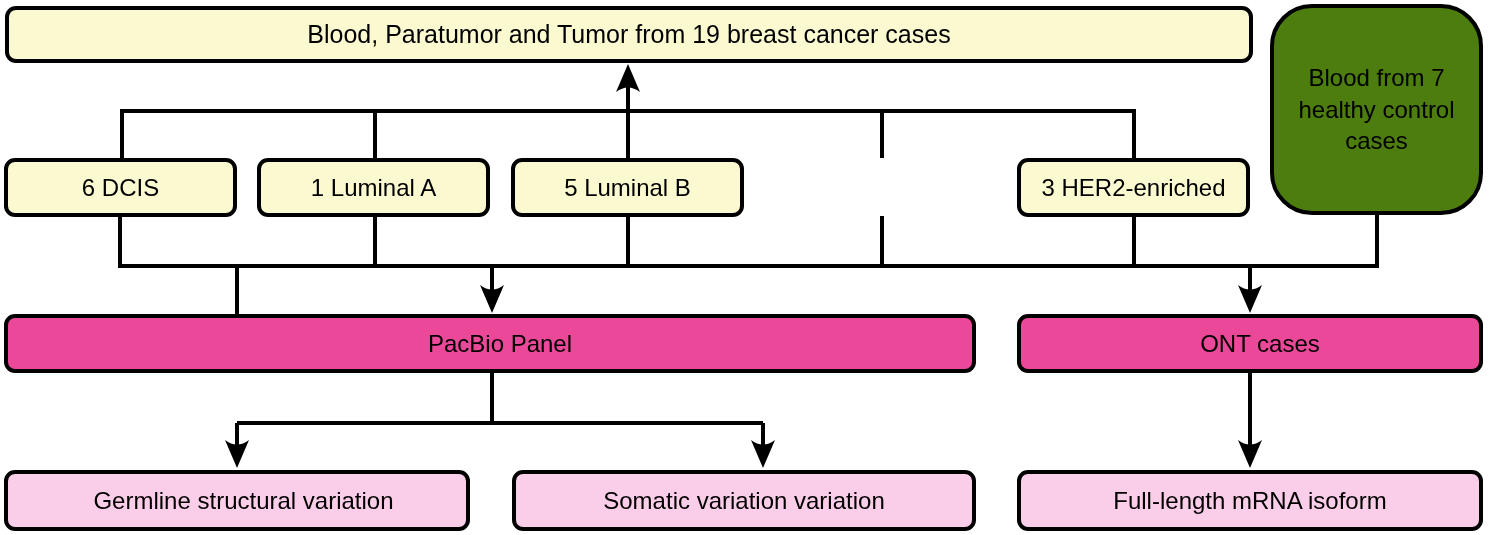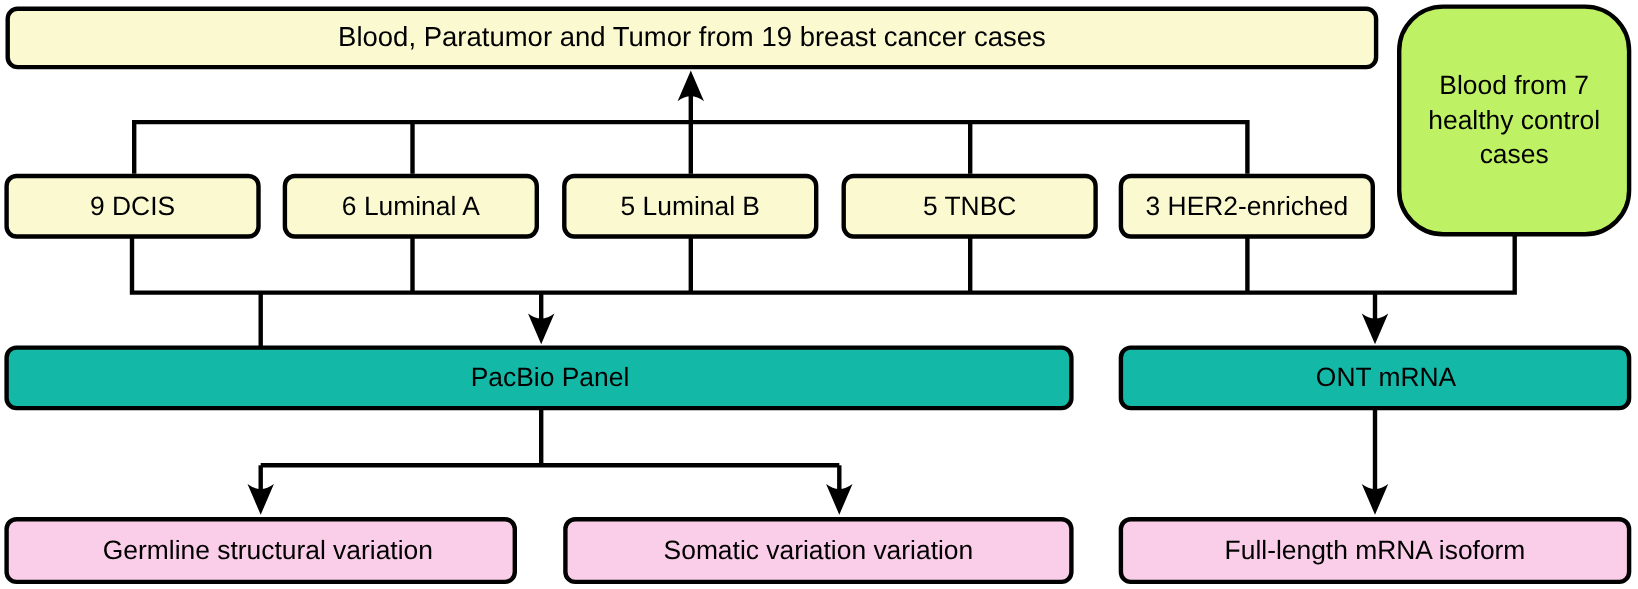--- a/index.html
+++ b/index.html
@@ -30,22 +30,22 @@
     border-radius: 11px;
     display: flex;
     align-items: center;
     justify-content: center;
     text-align: center;
     font-size: 24px;
     line-height: 1.25;
     color: #000000;
   }
   .yellow { background: #FAF9D0; }
-  .green  { background: #bef264; }
-  .cyan   { background: #14b8a6; padding-left: 20px; }
+  .green  { background: #4d7c0f; }
+  .cyan   { background: #ec4899; padding-left: 20px; }
   .pink   { background: #FACDE8; }
 
   .node-source   { left: 5px;    top: 6px;   width: 1248px; height: 57px; font-size: 25px; }
   .node-healthy  { left: 1270px; top: 4px;   width: 213px;  height: 211px; border-radius: 42px; padding: 0 13px; line-height: 1.32; }
   .node-subtype  { top: 158px;   height: 59px; }
   .node-dcis     { left: 4px;    width: 233px; }
   .node-luminal-a{ left: 257px;  width: 233px; }
   .node-luminal-b{ left: 511px;  width: 233px; text-align: center; }
   .node-tnbc     { left: 765px;  width: 233px; }
   .node-her2     { left: 1017px; width: 233px; justify-content: center; }
@@ -103,40 +103,37 @@
 
   <div class="node yellow node-source">
     <span>Blood, Paratumor and Tumor from 19 breast cancer cases</span>
   </div>
 
   <div class="node green node-healthy">
     <span>Blood from 7 healthy control cases</span>
   </div>
 
   <div class="node yellow node-subtype node-dcis">
-    <span>9 DCIS</span>
+    <span>6 DCIS</span>
   </div>
   <div class="node yellow node-subtype node-luminal-a">
-    <span>6 Luminal A</span>
+    <span>1 Luminal A</span>
   </div>
   <div class="node yellow node-subtype node-luminal-b">
     <span>5 Luminal B</span>
-  </div>
-  <div class="node yellow node-subtype node-tnbc">
-    <span>5 TNBC</span>
   </div>
   <div class="node yellow node-subtype node-her2">
     <span>3 HER2-enriched</span>
   </div>
 
   <div class="node cyan node-pacbio">
     <span>PacBio Panel</span>
   </div>
   <div class="node cyan node-ont">
-    <span>ONT mRNA</span>
+    <span>ONT cases</span>
   </div>
 
   <div class="node pink node-germline">
     <span>Germline structural variation</span>
   </div>
   <div class="node pink node-somatic">
     <span>Somatic variation variation</span>
   </div>
   <div class="node pink node-isoform">
     <span>Full-length mRNA isoform</span>

